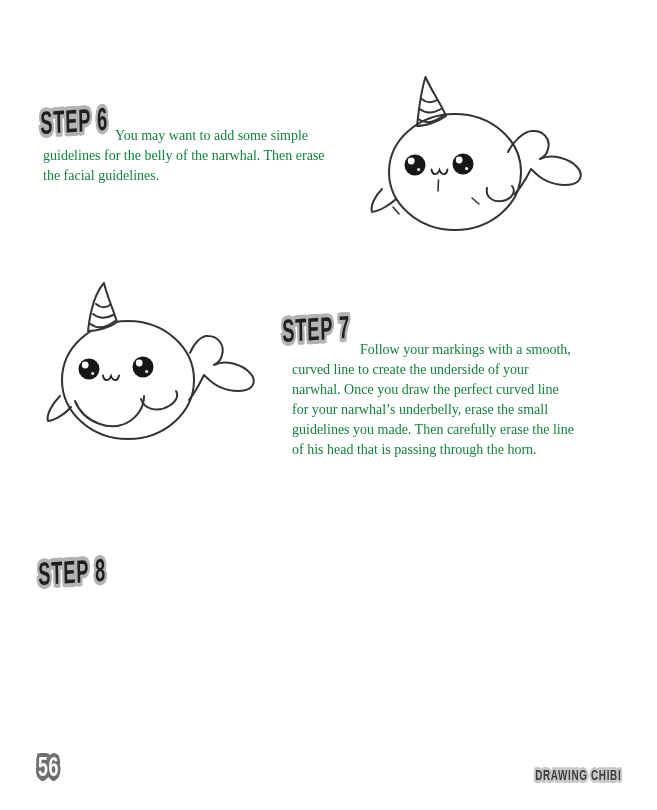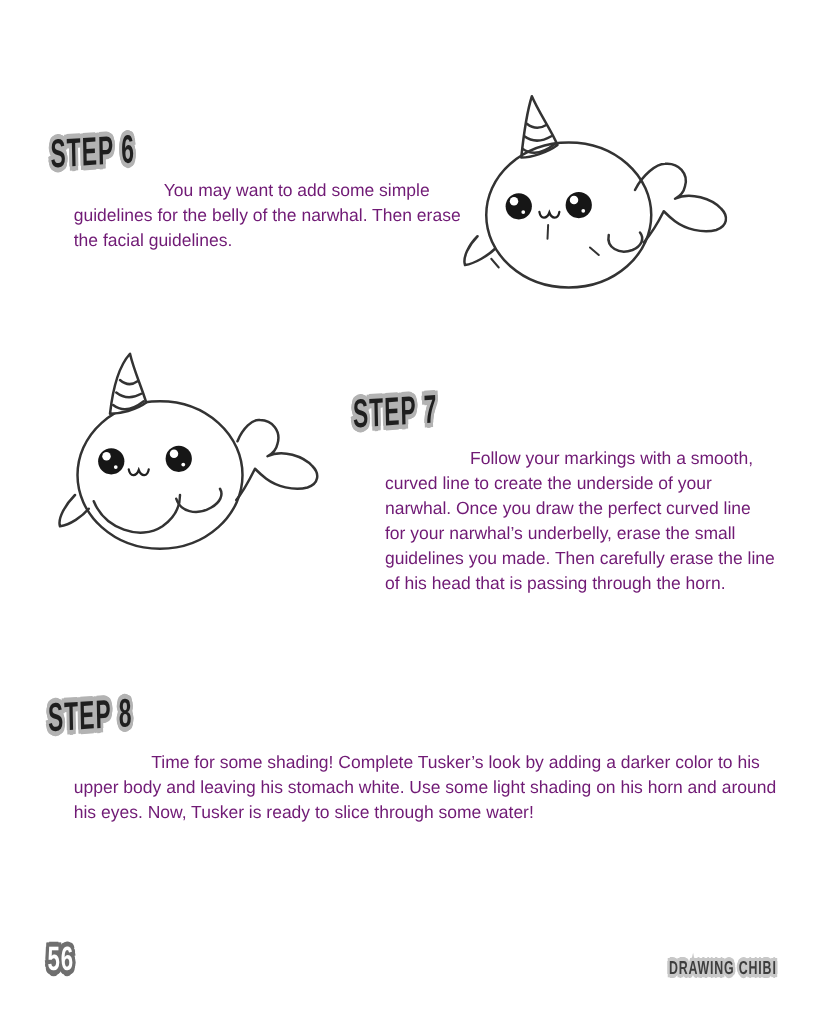--- a/index.html
+++ b/index.html
@@ -26,25 +26,26 @@
     color:#b3b3b3;
     -webkit-text-stroke:7px #b3b3b3;
     text-shadow:
       -4px 0 #b3b3b3, 4px 0 #b3b3b3, 0 -4px #b3b3b3, 0 4px #b3b3b3,
       -3px -3px #b3b3b3, 3px 3px #b3b3b3, -3px 3px #b3b3b3, 3px -3px #b3b3b3;
   }
   .badge .front{position:relative;color:#1f1f1f;}
   
   .step-text{
     position:absolute;
-    margin:16px;
+    margin:0;
     font-size:14px;
     line-height:20px;
-    color:#701a75;
+    color:#15803d;
     white-space:pre;
+    font-family:Liberation Serif, serif;
   }
   #step6-text{left:43px;top:107px;padding-top:19px;text-indent:72px;}
   #step7-text{left:292px;top:322px;padding-top:18px;text-indent:68px;}
   #step8-text{left:43px;top:565px;padding-top:18px;text-indent:62px;}
   #step6-badge{left:40px;top:107px;}
   #step7-badge{left:282px;top:315px;}
   #step8-badge{left:38px;top:558px;}
   
   .illo{position:absolute;}
   #narwhal-a{left:368px;top:63px;}
@@ -96,23 +97,20 @@
   <p class="step-text" id="step7-text">Follow your markings with a smooth,
 curved line to create the underside of your
 narwhal. Once you draw the perfect curved line
 for your narwhal’s underbelly, erase the small
 guidelines you made. Then carefully erase the line
 of his head that is passing through the horn.</p>
 
   <div class="badge" id="step8-badge">
     <span class="back">STEP 8</span><span class="front">STEP 8</span>
   </div>
-  <p class="step-text" id="step8-text">Time for some shading! Complete Tusker’s look by adding a darker color to his
-upper body and leaving his stomach white. Use some light shading on his horn and around
-his eyes. Now, Tusker is ready to slice through some water!</p>
 
   <svg class="illo" id="narwhal-a" width="228" height="182" viewBox="0 0 228 182" xmlns="http://www.w3.org/2000/svg">
     <g stroke="#333333" stroke-width="2" fill="none" stroke-linecap="round" stroke-linejoin="round">
       <path fill="#ffffff" d="M49,63 C51,44 54,25 57.5,14 C63,27 73,41 78,53 C70,59 57,63 49,63 Z"></path>
       <path d="M53.5,36 Q61,42 69,37"></path>
       <path d="M51.5,46 Q61,53 73,46"></path>
       <path d="M50,56 Q61,64 76,52"></path>
       <ellipse cx="87" cy="109" rx="66" ry="58"></ellipse>
       <path d="M14,126 C7,133 2,143 4,149 C12,148 23,141 28,136"></path>
       <path d="M140,89 C146,77 157,68 164,68 C175,67 183,76 180,86 C179,91 176,94 172,96 C184,90 202,96 209,104 C215,110 214,118 205,121 C194,124 180,120 172,114 C168,111 165,108 163,106 C159,114 153,124 147,131"></path>

